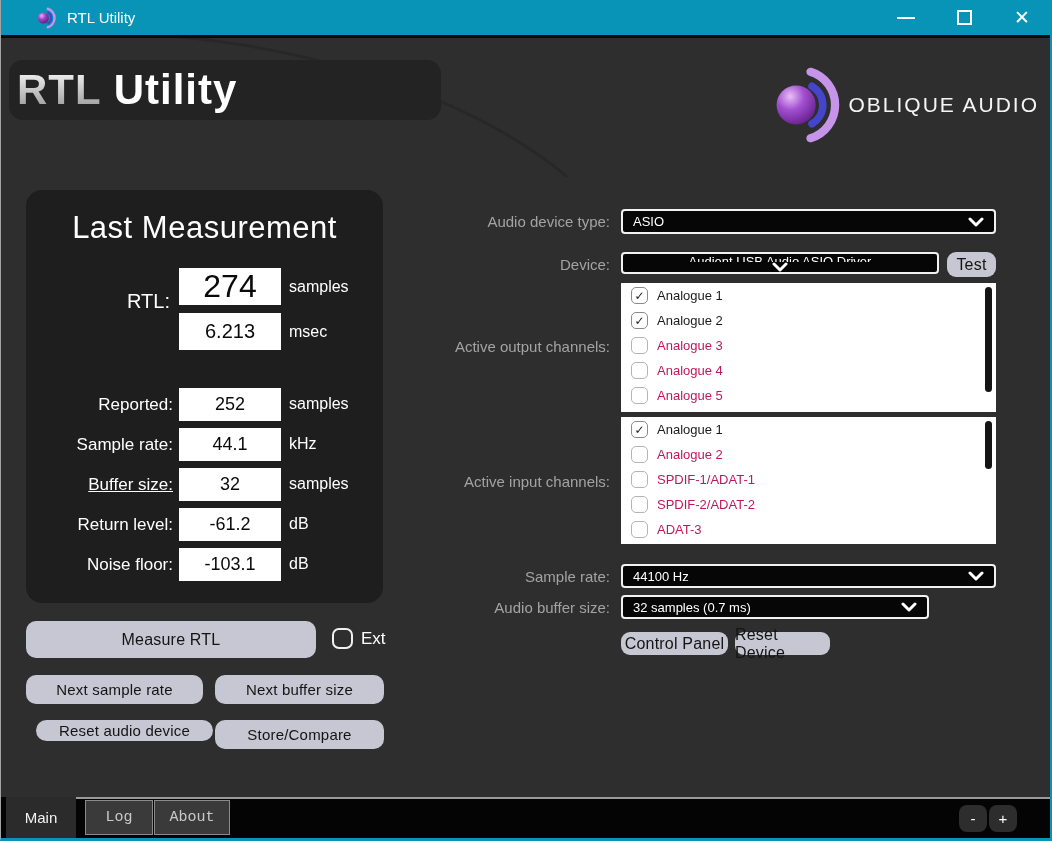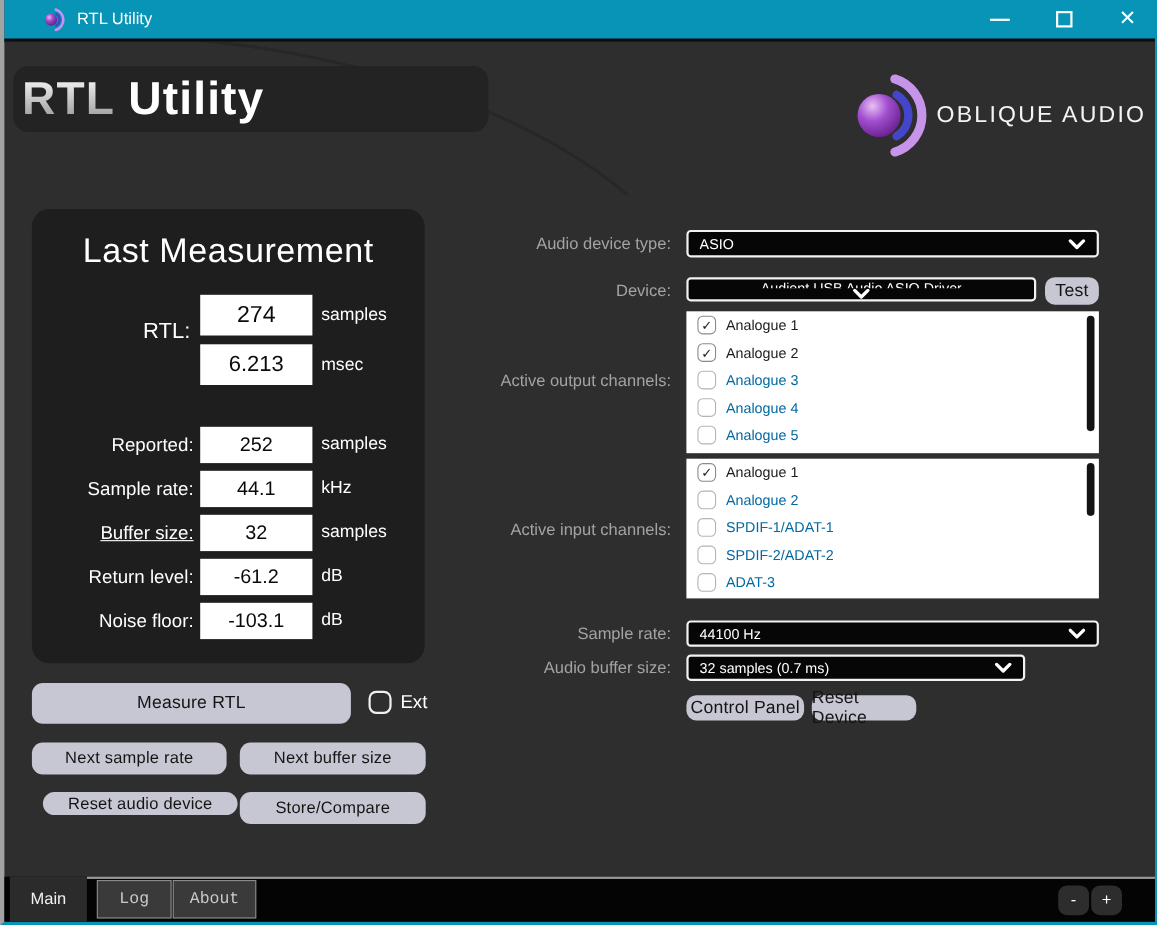--- a/index.html
+++ b/index.html
@@ -2,21 +2,21 @@
 <html><head>
 <meta charset="utf-8">
 <style>
   * { margin:0; padding:0; box-sizing:border-box; }
   html,body { background:#141414; }
   body { font-family:"Liberation Sans","DejaVu Sans",sans-serif; }
 
   .window {
     position:relative; width:1052px; height:841px;
     background:#2e2e2e; overflow:hidden;
-    border-left:4px solid #a3a3a3; border-right:2px solid #0894b7; border-bottom:3px solid #0894b7;
+    border-left:1px solid #a3a3a3; border-right:2px solid #0894b7; border-bottom:3px solid #0894b7;
   }
 
   
   .titlebar {
     position:absolute; top:0; left:-2px; width:1052px; height:38px;
     background:#0894b7; display:flex; align-items:center;
     border-bottom:3px solid #0a0a0a; z-index:40;
   }
   .titlebar .app-icon { margin-left:36px; width:22px; height:22px; }
   .titlebar .title-text { color:#fff; font-size:15px; margin-left:10px; }
@@ -80,21 +80,21 @@
   .dropdown .dd-text { flex:1; white-space:nowrap; overflow:hidden; }
   .chev { width:16px; height:10px; flex:0 0 auto; }
 
   .chan-list { position:absolute; left:620px; width:375px; background:#fff; }
   .chan { position:relative; height:25px; display:flex; align-items:center; }
   .chan-box {
     width:17px; height:17px; margin-left:10px; border:1.5px solid #b4b4b4; border-radius:5px;
     display:flex; align-items:center; justify-content:center; background:#fff; cursor:pointer; flex:0 0 auto;
   }
   .chk-mark { display:none; font-size:12px; font-weight:bold; color:#222; line-height:1; }
-  .chan-label { margin-left:9px; font-size:13px; color:#0369a1; white-space:nowrap; }
+  .chan-label { margin-left:9px; font-size:13px; color:#be185d; white-space:nowrap; }
   .chan.checked .chk-mark { display:block; }
   .chan.checked .chan-label { color:#1b1b1b; }
   .chan.checked .chan-box { border-color:#8a8a8a; }
   .scroll-thumb { position:absolute; right:4px; width:7px; background:#141414; border-radius:4px; cursor:pointer; }
 
   .small-btn { border-radius:9px; font-size:16px; }
 
   
   .tabbar { position:absolute; left:-2px; bottom:0; width:1052px; height:41px; background:#040404; }
   .tabbar-line { position:absolute; left:77px; top:0; right:0; height:2px; background:#9a9a9a; }
@@ -158,21 +158,21 @@
       <path d="M 57 25 A 29 29 0 0 1 57 75" fill="none" stroke="#4545cc" stroke-width="10" stroke-linecap="round"></path>
       <circle cx="36" cy="50" r="26" fill="url(#sphG2)"></circle>
     </svg>
     <span class="brand-name">OBLIQUE AUDIO</span>
   </div>
 
   <div class="meas-panel">
     <div class="meas-title">Last Measurement</div>
 
     <div class="meas-label" style="top:100px; font-size:20px; right:213px;">RTL:</div>
-    <div class="val-box" style="top:78px; height:37px; font-size:21px;">274</div>
+    <div class="val-box" style="top:78px; height:37px; font-size:32px;">274</div>
     <div class="unit" style="top:88px;">samples</div>
     <div class="val-box" style="top:123px; height:37px; font-size:20px;">6.213</div>
     <div class="unit" style="top:133px;">msec</div>
 
     <div class="meas-label" style="top:205px; font-size:17px;">Reported:</div>
     <div class="val-box" style="top:198px; height:33px; font-size:18px;">252</div>
     <div class="unit" style="top:205px;">samples</div>
 
     <div class="meas-label" style="top:245px; font-size:17px;">Sample rate:</div>
     <div class="val-box" style="top:238px; height:33px; font-size:18px;">44.1</div>

